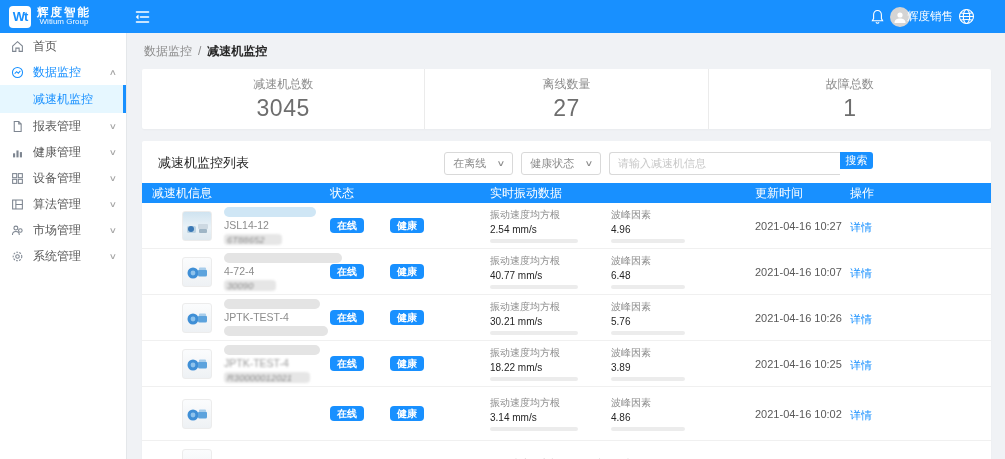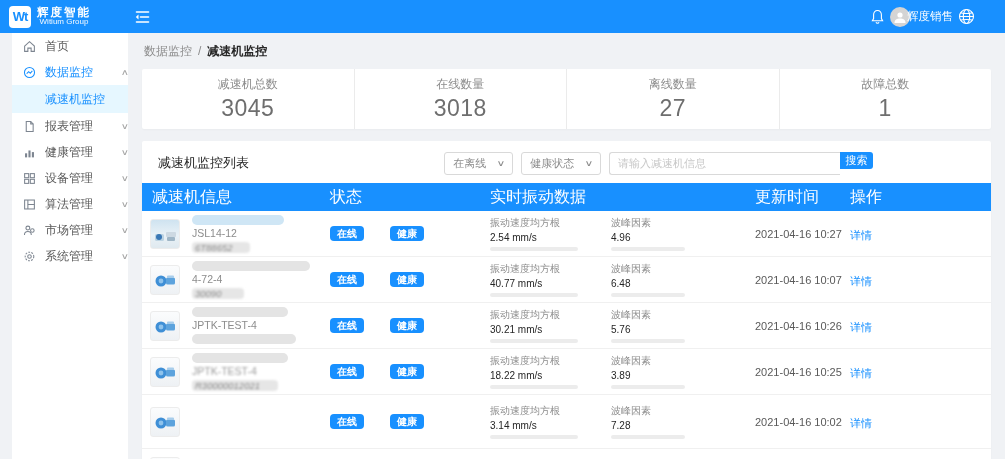--- a/index.html
+++ b/index.html
@@ -17,21 +17,21 @@
   .logo-box{width:22px;height:22px;background:#fff;border-radius:4px;display:flex;align-items:center;justify-content:center;color:var(--primary);font-weight:bold;font-size:13px;letter-spacing:-1px;}
   .brand{margin-left:6px;color:#fff;line-height:1.1;}
   .brand-cn{font-size:11.5px;font-weight:bold;letter-spacing:2px;}
   .brand-en{font-size:8px;opacity:.95;text-align:center;}
   .collapse-btn{margin-left:8px;display:flex;align-items:center;cursor:pointer;}
   .topbar-right{margin-left:auto;display:flex;align-items:center;gap:5px;padding-right:30px;color:#fff;}
   .avatar{width:20px;height:20px;border-radius:50%;background:#d4d4d4;display:flex;align-items:center;justify-content:center;overflow:hidden;}
   .username{font-size:11.5px;margin-left:-8px;}
 
   
-  .sidebar{position:absolute;top:33px;left:0;width:127px;height:426px;background:#fff;border-right:1px solid #e4e7ea;margin-left:12px;}
+  .sidebar{position:absolute;top:33px;left:0;width:127px;height:426px;background:#fff;border-right:1px solid #e4e7ea;}
   .menu-item{height:26px;display:flex;align-items:center;padding:0 10px 0 11px;font-size:12px;color:var(--txt-mid);cursor:pointer;}
   .menu-item .mi-icon{width:14px;height:14px;margin-right:8px;color:#7d8590;display:flex;align-items:center;}
   .menu-item .chev{margin-left:auto;font-size:8px;color:#a6a6a6;transform:scaleX(1.4);}
   .menu-item.active{color:var(--primary);}
   .menu-item.active .mi-icon{color:var(--primary);}
   .submenu-item{height:28px;display:flex;align-items:center;padding-left:33px;font-size:12px;color:var(--txt-mid);cursor:pointer;}
   .submenu-item.selected{background:var(--sel-bg);color:var(--primary);border-right:3px solid var(--primary);}
 
   
   .main{position:absolute;top:33px;left:128px;width:877px;height:426px;background:#f0f2f5;padding:0 14px;}
@@ -50,26 +50,26 @@
   .toolbar-spacer{flex:1;}
   .select{height:23px;border:1px solid #d9d9d9;border-radius:3px;display:flex;align-items:center;gap:12px;padding:0 8px;font-size:11px;color:var(--txt-gray);margin-left:8px;cursor:pointer;background:#fff;}
   .select .chevron{font-size:8px;color:var(--txt-gray);transform:scaleX(1.5);}
   .search-wrap{display:flex;margin-left:8px;}
   .search-input{width:231px;height:23px;border:1px solid #d9d9d9;border-right:none;border-radius:3px 0 0 3px;font-size:11px;padding:0 8px;color:var(--txt-mid);outline:none;}
   .search-input::placeholder{color:#c8c8c8;}
   .search-btn{width:33px;height:17px;background:var(--primary);color:#fff;border:none;border-radius:0 3px 3px 0;font-size:11px;cursor:pointer;}
 
   
   .grid-cols{display:grid;grid-template-columns:178px 160px 265px 95px 1fr;}
-  .thead{background:var(--primary);color:#fff;font-size:16px;height:28px;align-items:center;}
+  .thead{background:var(--primary);color:#fff;font-size:12px;height:20px;align-items:center;}
   .thead>div{padding-left:10px;white-space:nowrap;}
   .thead>div:first-child{padding-left:10px;}
   .trow{border-bottom:1px solid #f0f0f0;align-items:center;}
   .trow>div{padding-left:10px;}
-  .cell-info{display:flex;align-items:center;gap:12px;padding-left:8px!important;}
+  .cell-info{display:flex;align-items:center;gap:12px;padding-left:8px!important;margin-left:32px;}
   .thumb{width:30px;height:30px;border-radius:3px;flex:0 0 auto;position:relative;overflow:hidden;border:1px solid #ececec;}
   .thumb.photo{background:linear-gradient(180deg,#cfe3f0 0%,#eaf2f7 55%,#dfe9ef 100%);}
   .thumb.gear{background:linear-gradient(180deg,#fbfcfd,#eef1f4);}
   .thumb svg{position:absolute;left:3px;top:5px;}
   .name-lines{display:flex;flex-direction:column;gap:3px;justify-content:center;}
   .nl-text{font-size:10.5px;color:var(--txt-gray);line-height:11px;white-space:nowrap;}
   .nl-ghost{filter:blur(.8px);color:#9a9a9a;}
   .nl-blur{height:10px;border-radius:5px;background:#e4e4e4;}
   .nl-blur.blue{background:#cfe6f5;}
   .nl-ghostblur{height:11px;border-radius:4px;background:#e6e6e6;font-size:9.5px;color:#8a8a8a;filter:blur(.9px);line-height:11px;padding:0 3px;overflow:hidden;white-space:nowrap;font-style:italic;}
@@ -232,24 +232,20 @@
     <span>/</span>
     <span class="crumb-current">减速机监控</span>
   </div>
 
   <div class="stats-card" id="stats">
       <div class="stat">
         <div class="stat-label">减速机总数</div>
         <div class="stat-value">3045</div>
       </div>
       <div class="stat">
-        <div class="stat-label">在线数量</div>
-        <div class="stat-value">3018</div>
-      </div>
-      <div class="stat">
         <div class="stat-label">离线数量</div>
         <div class="stat-value">27</div>
       </div>
       <div class="stat">
         <div class="stat-label">故障总数</div>
         <div class="stat-value">1</div>
       </div>
     </div>
 
   <div class="list-card">
@@ -433,21 +429,21 @@
             <span class="badge">健康</span>
           </div>
           <div class="cell-vib">
             <div class="metric">
               <span class="metric-label">振动速度均方根</span>
               <span class="metric-value">3.14 mm/s</span>
               <span class="bar-track rms"><span class="bar-fill gyo" style="width:78%"></span></span>
             </div>
             <div class="metric">
               <span class="metric-label">波峰因素</span>
-              <span class="metric-value">7.28</span>
+              <span class="metric-value">4.86</span>
               <span class="bar-track crest"><span class="bar-fill g" style="width:25%"></span></span>
             </div>
           </div>
           <div class="cell-time">2021-04-16 10:02</div>
           <div><span class="detail-link">详情</span></div>
         </div>
         <div class="grid-cols trow" style="height: 46px;">
           <div class="cell-info">
             <div class="thumb gear">
               <svg width="24" height="20" viewBox="0 0 24 20">

